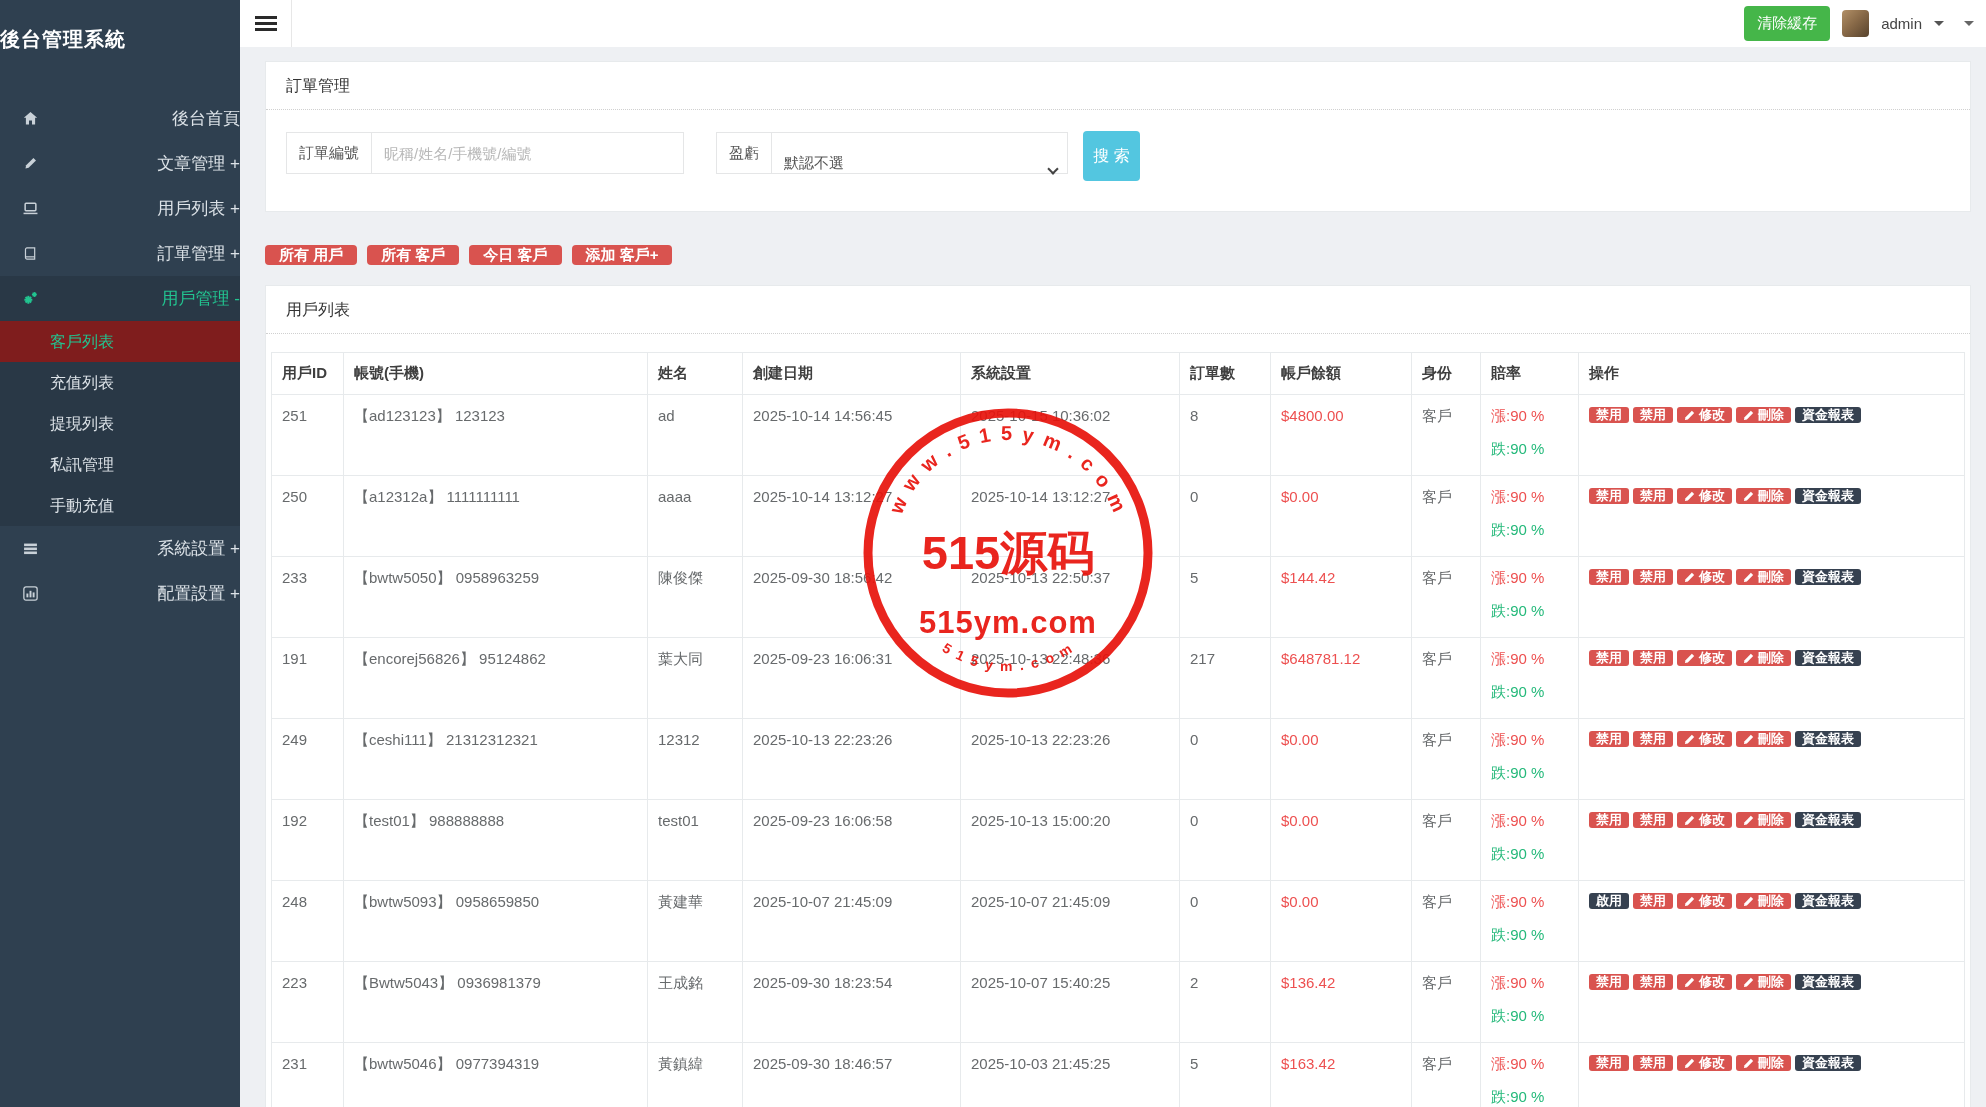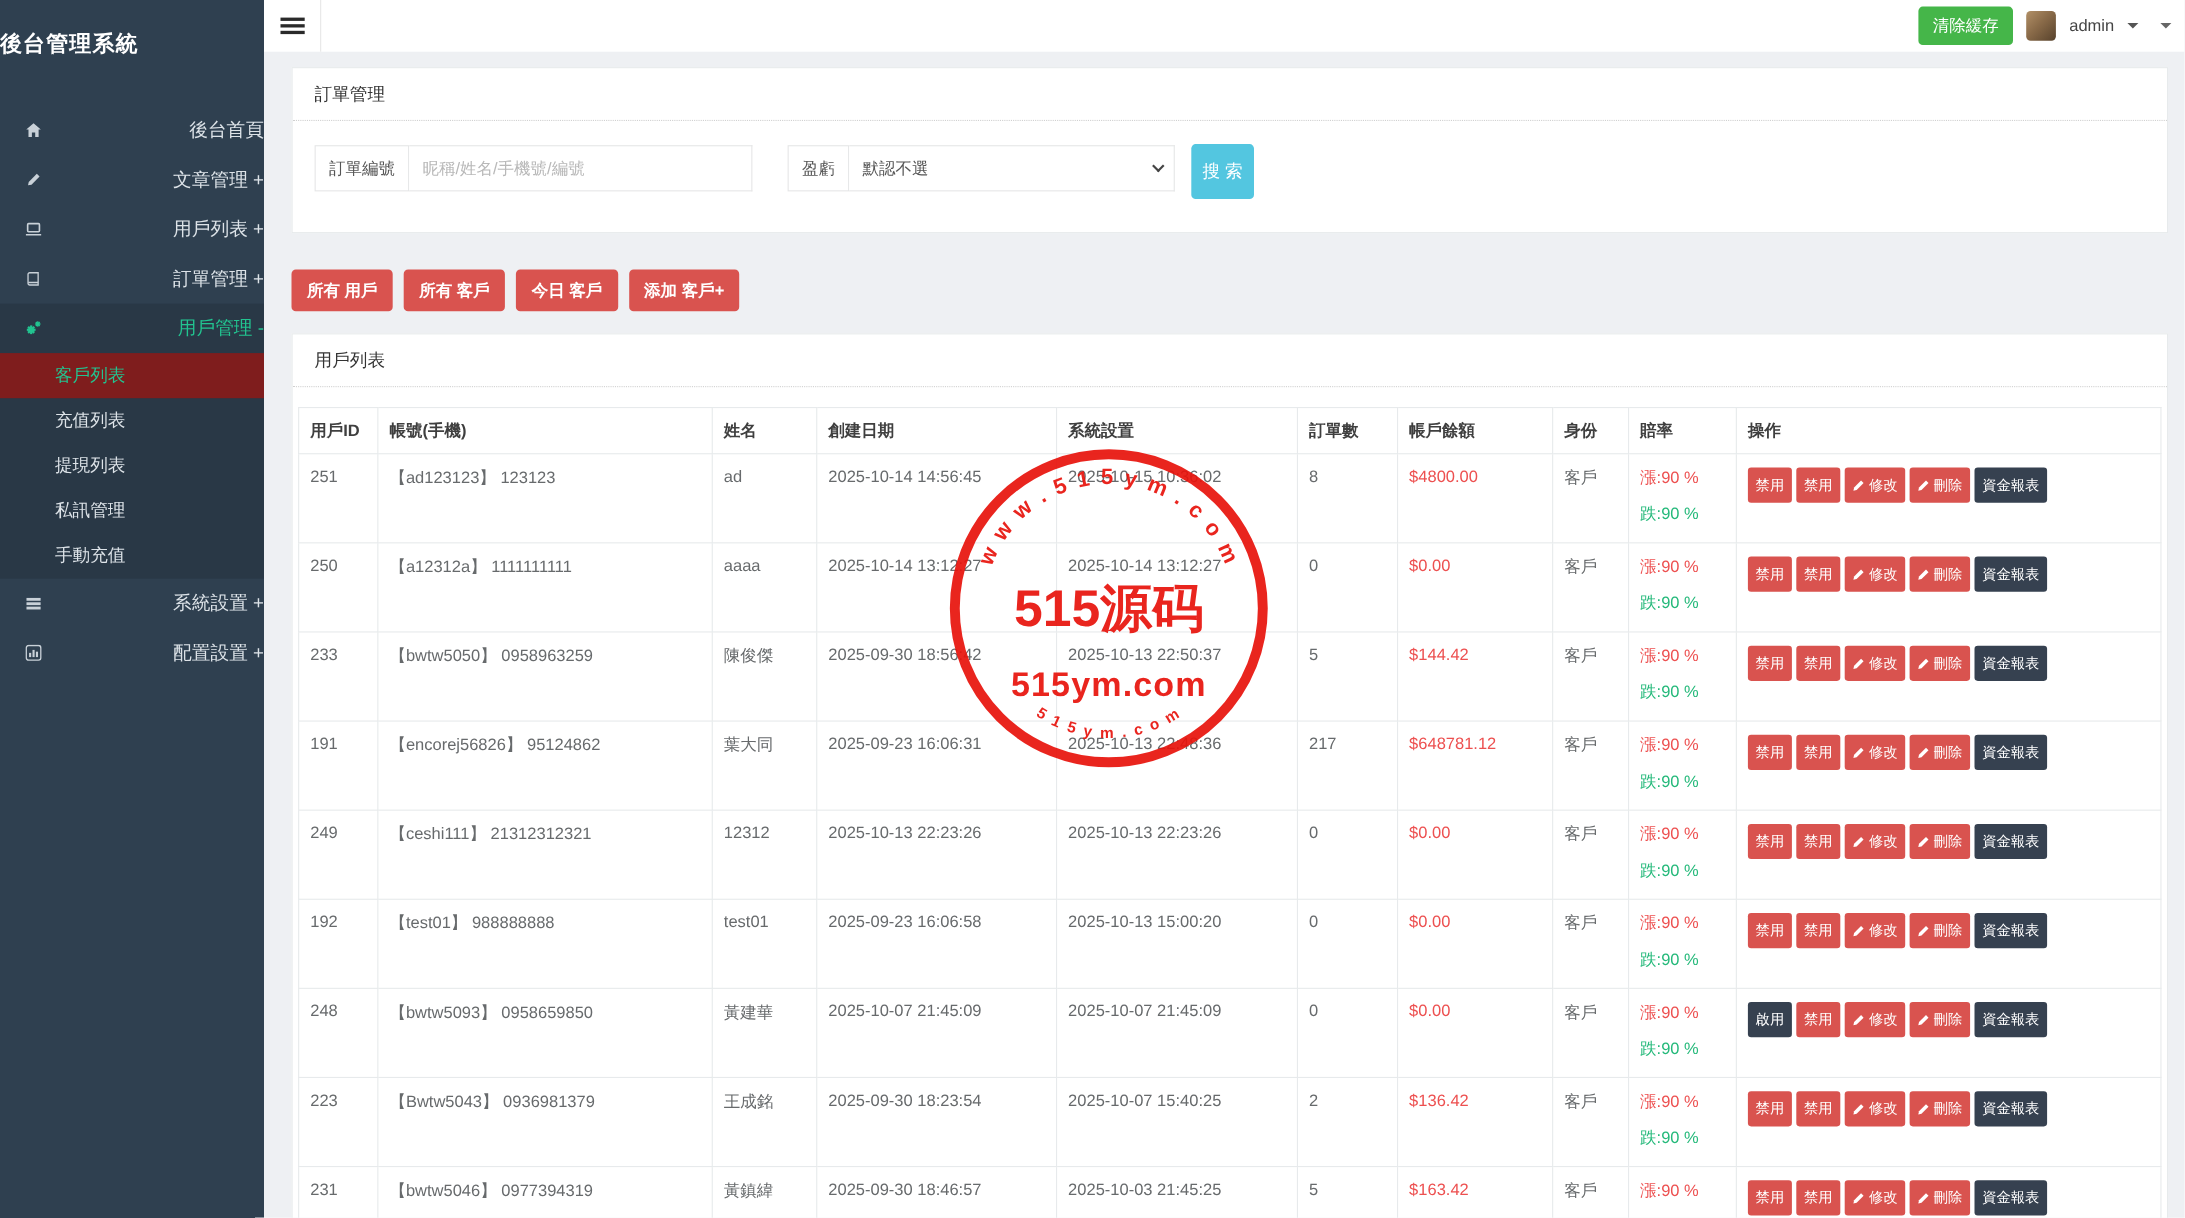--- a/index.html
+++ b/index.html
@@ -31,36 +31,36 @@
   .caret.far { margin-left:8px; border-top-color:#666; }
   
   .content { position:absolute; left:240px; top:47px; right:0; bottom:0; padding:14px 15px 0 25px; }
   .ibox { background:#fff; border:1px solid #e7eaec; }
   .ibox-title { padding:14px 20px 12px; font-size:16px; font-weight:400; color:#333; border-bottom:1px dotted #d0d0d0; }
   .search-body { padding:22px 20px 30px; display:flex; align-items:flex-start; }
   .igroup { display:flex; height:42px; }
   .iaddon { border:1px solid #e5e6e7; background:#fff; color:#555; font-size:15px; display:flex; align-items:center; padding:0 12px; white-space:nowrap; }
   .itext { border:1px solid #e5e6e7; border-left:none; width:312px; padding:0 12px; font-size:15px; color:#333; outline:none; font-family:inherit; }
   .itext::placeholder { color:#b8b8b8; }
-  .iselect { border:1px solid #e5e6e7; border-left:none; width:296px; display:flex; align-items:center; justify-content:space-between; padding:0 10px 0 12px; font-size:15px; color:#555; cursor:pointer; background:#fff; }
+  .iselect { border:1px solid #e5e6e7; border-left:none; width:296px; display:flex; align-items:flex-end; justify-content:space-between; padding:0 10px 0 12px; font-size:15px; color:#555; cursor:pointer; background:#fff; }
   .chev { width:8px; height:8px; border-right:2px solid #444; border-bottom:2px solid #444; transform:rotate(45deg); margin-top:-4px; }
   .btn-search { margin-left:15px; width:57px; height:50px; margin-top:-1px; background:#53c6e0; border:none; border-radius:4px; color:#fff; font-size:16px; cursor:pointer; font-family:inherit; }
   .toolbar { margin-top:33px; display:flex; gap:10px; }
-  .btn-red { background:#d9534f; color:#fff; border:none; border-radius:4px; height:38px; padding:0 14px; font-size:15px; font-weight:700; cursor:pointer; font-family:inherit; }
+  .btn-red { background:#d9534f; color:#fff; border:none; border-radius:4px; height:20px; padding:0 14px; font-size:15px; font-weight:700; cursor:pointer; font-family:inherit; }
   .userbox { margin-top:20px; }
   .table-wrap { padding:18px 5px 20px; }
   table { width:100%; border-collapse:collapse; table-layout:fixed; }
   th, td { border:1px solid #e7eaec; text-align:left; overflow:hidden; }
   th { padding:11px 10px; font-size:15px; color:#3f3f3f; font-weight:700; }
   td { padding:12px 10px; font-size:15px; color:#676a6c; vertical-align:top; height:81px; }
   .balance { color:#ed5050; }
   .odds-up { color:#ed5050; margin-bottom:14px; }
   .odds-down { color:#24b97a; }
   .actions { display:flex; gap:4px; }
-  .abtn { height:32px; display:inline-flex; align-items:center; gap:4px; padding:0 7px; border:none; border-radius:3px; color:#fff; font-size:13px; font-weight:400; cursor:pointer; font-family:inherit; white-space:nowrap; }
+  .abtn { height:16px; display:inline-flex; align-items:center; gap:4px; padding:0 7px; border:none; border-radius:3px; color:#fff; font-size:13px; font-weight:700; cursor:pointer; font-family:inherit; white-space:nowrap; }
   .abtn.red { background:#d9534f; }
   .abtn.dark { background:#364150; }
   
   .watermark { position:absolute; left:858px; top:403px; width:300px; height:300px; opacity:.92; pointer-events:none; z-index:5; }
 </style>
 </head>
 <body>
 
 <div class="sidebar">
   <div class="brand">後台管理系統</div>

